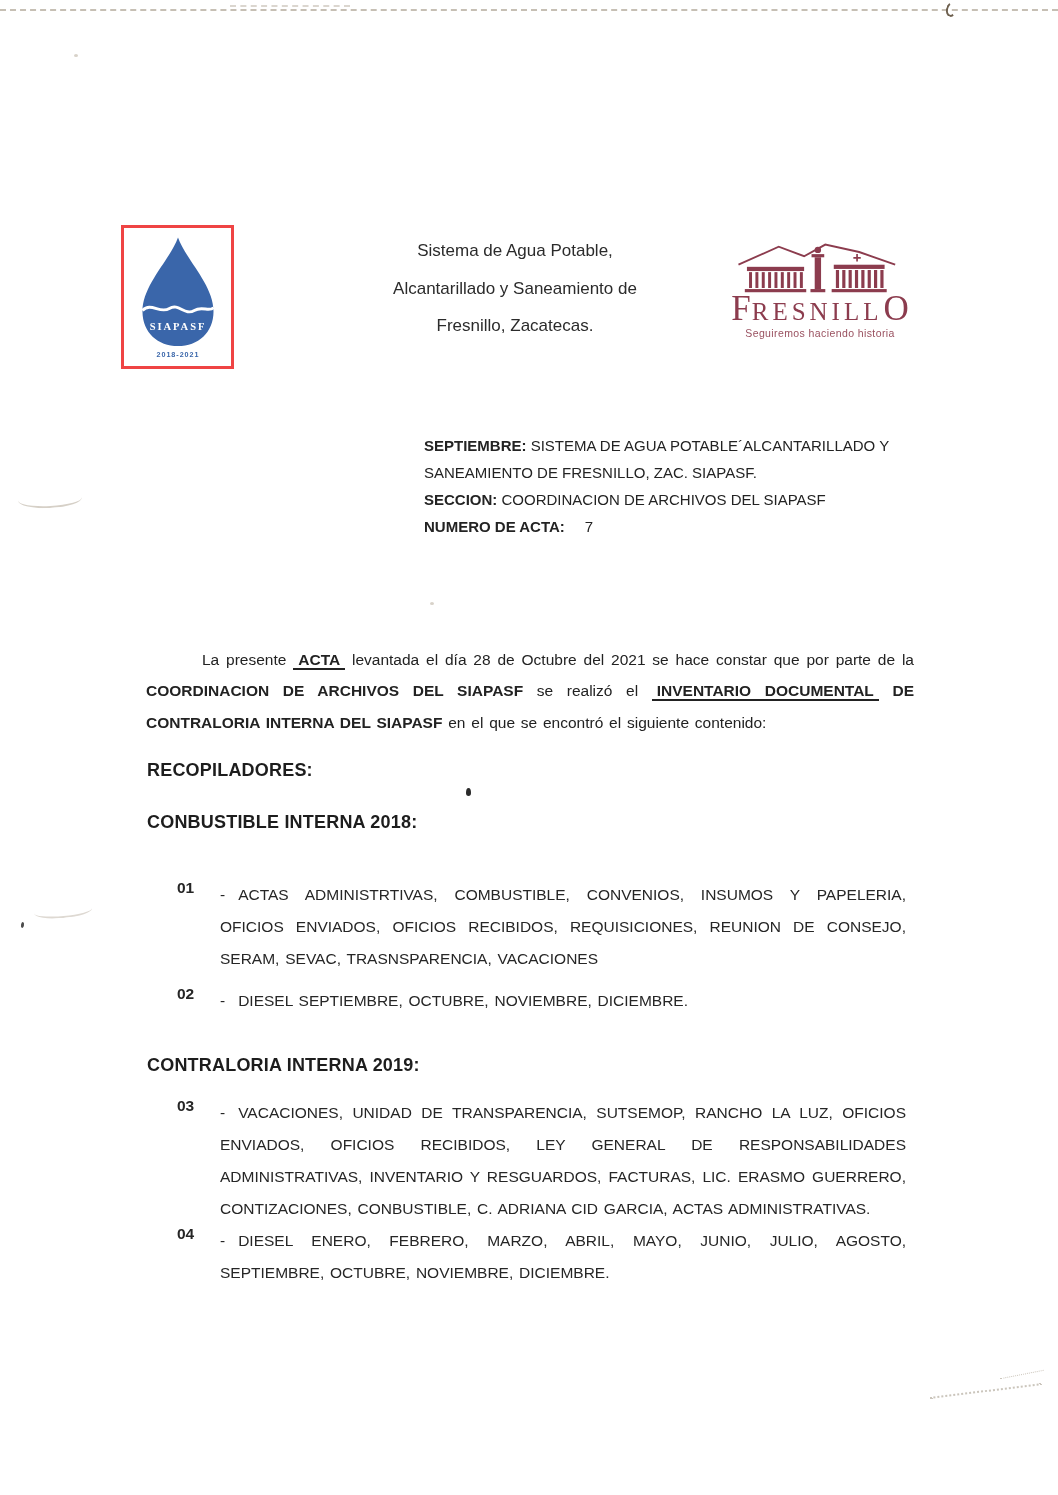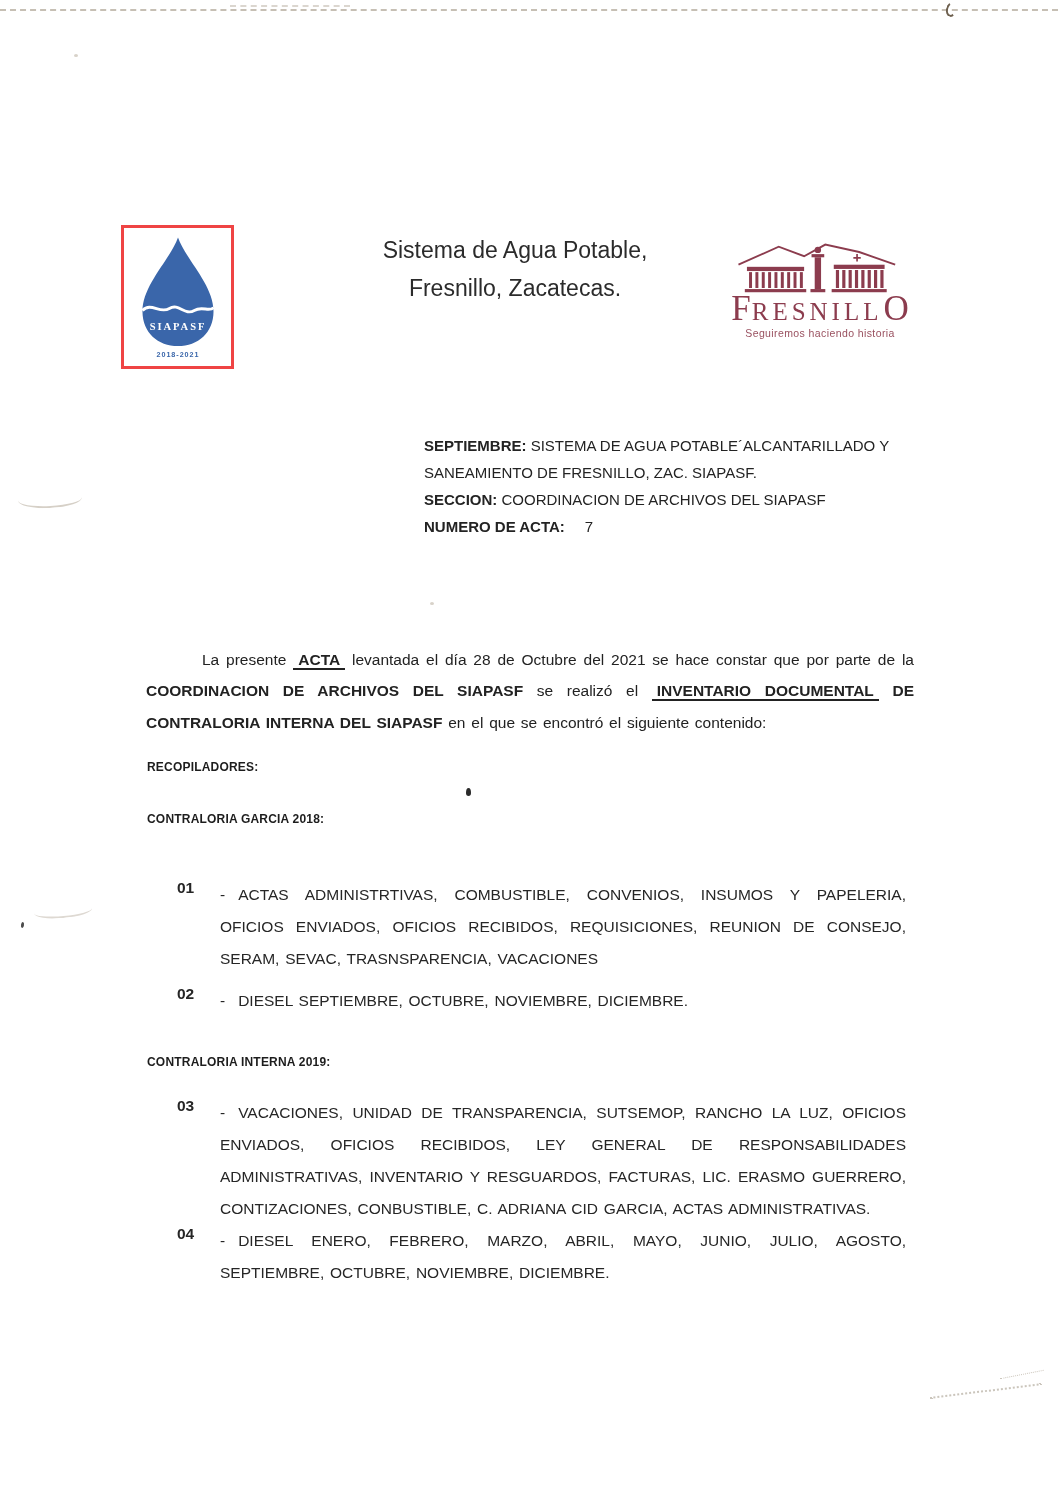--- a/index.html
+++ b/index.html
@@ -39,21 +39,21 @@
   .speck-2 { left: 430px; top: 602px; width: 4px; height: 3px; background: #d8d2c9; border-radius: 50%; }
 
   
   .siapasf-logo {
     position: absolute; left: 121px; top: 225px; width: 107px; height: 138px;
     border: 3px solid #ef4444; display: flex; align-items: center; justify-content: center;
     background: #fff;
   }
   .doc-title {
     position: absolute; left: 295px; top: 232px; width: 440px;
-    text-align: center; font-size: 23px; line-height: 37.5px; color: #2b2b2b;
+    text-align: center; font-size: 17px; line-height: 37.5px; color: #2b2b2b;
   }
   .fresnillo-logo {
     position: absolute; left: 698px; top: 241px; width: 244px;
     text-align: center; color: #8c3c4e;
   }
   .fresnillo-graphic { display: block; margin: 0 auto; }
   .fresnillo-wordmark {
     display: flex; align-items: baseline; justify-content: center;
     font-family: "Liberation Serif", "DejaVu Serif", serif;
     margin-top: -8px; line-height: 1;
@@ -75,21 +75,21 @@
   .intro-paragraph {
     position: absolute; left: 146px; top: 628px; width: 768px;
     font-size: 15.5px; line-height: 31.5px; text-align: justify;
     text-indent: 56px; color: #222; word-spacing: 1.5px;
   }
   .seg-bold { font-weight: bold; }
   .seg-underline { border-bottom: 2px solid #222; padding: 0 5px; }
 
   
   .section-heading {
-    position: absolute; left: 147px; font-size: 12px; font-weight: bold;
+    position: absolute; left: 147px; font-size: 18px; font-weight: bold;
     color: #1d1d1d; letter-spacing: .2px; margin: 0;
   }
   .h-recopiladores { top: 760px; }
   .h-contraloria-2018 { top: 812px; }
   .h-contraloria-2019 { top: 1055px; }
 
   
   .inv-item {
     position: absolute; left: 177px; width: 736px;
     display: flex; align-items: flex-start;
@@ -124,20 +124,21 @@
     <svg width="96" height="128" viewBox="0 0 100 132">
       <path d="M50 4 C42 27 13 53 13 81 C13 103 29 117 50 117 C71 117 87 103 87 81 C87 53 58 27 50 4 Z" fill="#3a66aa"></path>
       <path d="M13 80 C22 71 31 84 41 78 C51 72 57 86 67 80 C75 75 83 82 87 77" stroke="#ffffff" stroke-width="3" fill="none"></path>
       <text x="50" y="100" text-anchor="middle" fill="#ffffff" font-size="11" font-weight="bold" style="font-family:'Liberation Serif',serif; letter-spacing:2px">SIAPASF</text>
       <text x="50" y="129" text-anchor="middle" fill="#3a66aa" font-size="7.5" style="letter-spacing:1px; font-weight:bold">2018-2021</text>
     </svg>
   </div>
 
   <div class="doc-title">
     <div>Sistema de Agua Potable,</div>
+    <div>Alcantarillado y Saneamiento de</div>
     <div>Fresnillo, Zacatecas.</div>
   </div>
 
   <div class="fresnillo-logo">
     <svg class="fresnillo-graphic" width="180" height="58" viewBox="0 0 170 54" fill="#8c3c4e">
       <path d="M8 22 L46 5 L70 14 L90 3 L122 10 L156 22" fill="none" stroke="#8c3c4e" stroke-width="1.8"></path>
       <rect x="16" y="24" width="54" height="4"></rect>
       <rect x="18" y="29" width="2.8" height="15"></rect>
         <rect x="24" y="29" width="2.8" height="15"></rect>
       <rect x="30" y="29" width="2.8" height="15"></rect>
@@ -174,21 +175,21 @@
 
   <div class="meta-block">
     <p><span class="meta-label">SEPTIEMBRE:</span><span> SISTEMA DE AGUA POTABLE´ALCANTARILLADO Y SANEAMIENTO DE FRESNILLO, ZAC. SIAPASF.</span></p>
     <p><span class="meta-label">SECCION:</span><span> COORDINACION DE ARCHIVOS DEL SIAPASF</span></p>
     <p><span class="meta-label">NUMERO DE ACTA:</span><span class="acta-number">7</span></p>
   </div>
 
   <p class="intro-paragraph"><span>La presente </span><span class="seg-bold seg-underline">ACTA</span><span> levantada el día 28 de Octubre del 2021 se hace constar que por parte de la </span><span class="seg-bold">COORDINACION DE ARCHIVOS DEL SIAPASF</span><span> se realizó el </span><span class="seg-bold seg-underline">INVENTARIO DOCUMENTAL</span><span class="seg-bold"> DE CONTRALORIA INTERNA DEL SIAPASF</span><span> en el que se encontró el siguiente contenido:</span></p>
 
   <p class="section-heading h-recopiladores">RECOPILADORES:</p>
-  <p class="section-heading h-contraloria-2018">CONTRALORIA GARCIA 2018:</p>
+  <p class="section-heading h-contraloria-2018">CONBUSTIBLE INTERNA 2018:</p>
   <p class="section-heading h-contraloria-2019">CONTRALORIA INTERNA 2019:</p>
 
   <div class="inv-item item-01">
     <span class="inv-num">01</span>
     <p class="inv-text"><span class="inv-dash">-</span><span>ACTAS ADMINISTRTIVAS, COMBUSTIBLE, CONVENIOS, INSUMOS Y PAPELERIA, OFICIOS ENVIADOS, OFICIOS RECIBIDOS, REQUISICIONES, REUNION DE CONSEJO, SERAM, SEVAC, TRASNSPARENCIA, VACACIONES</span></p>
   </div>
 
   <div class="inv-item item-02">
     <span class="inv-num">02</span>
     <p class="inv-text"><span class="inv-dash">-</span><span>DIESEL SEPTIEMBRE, OCTUBRE, NOVIEMBRE, DICIEMBRE.</span></p>

